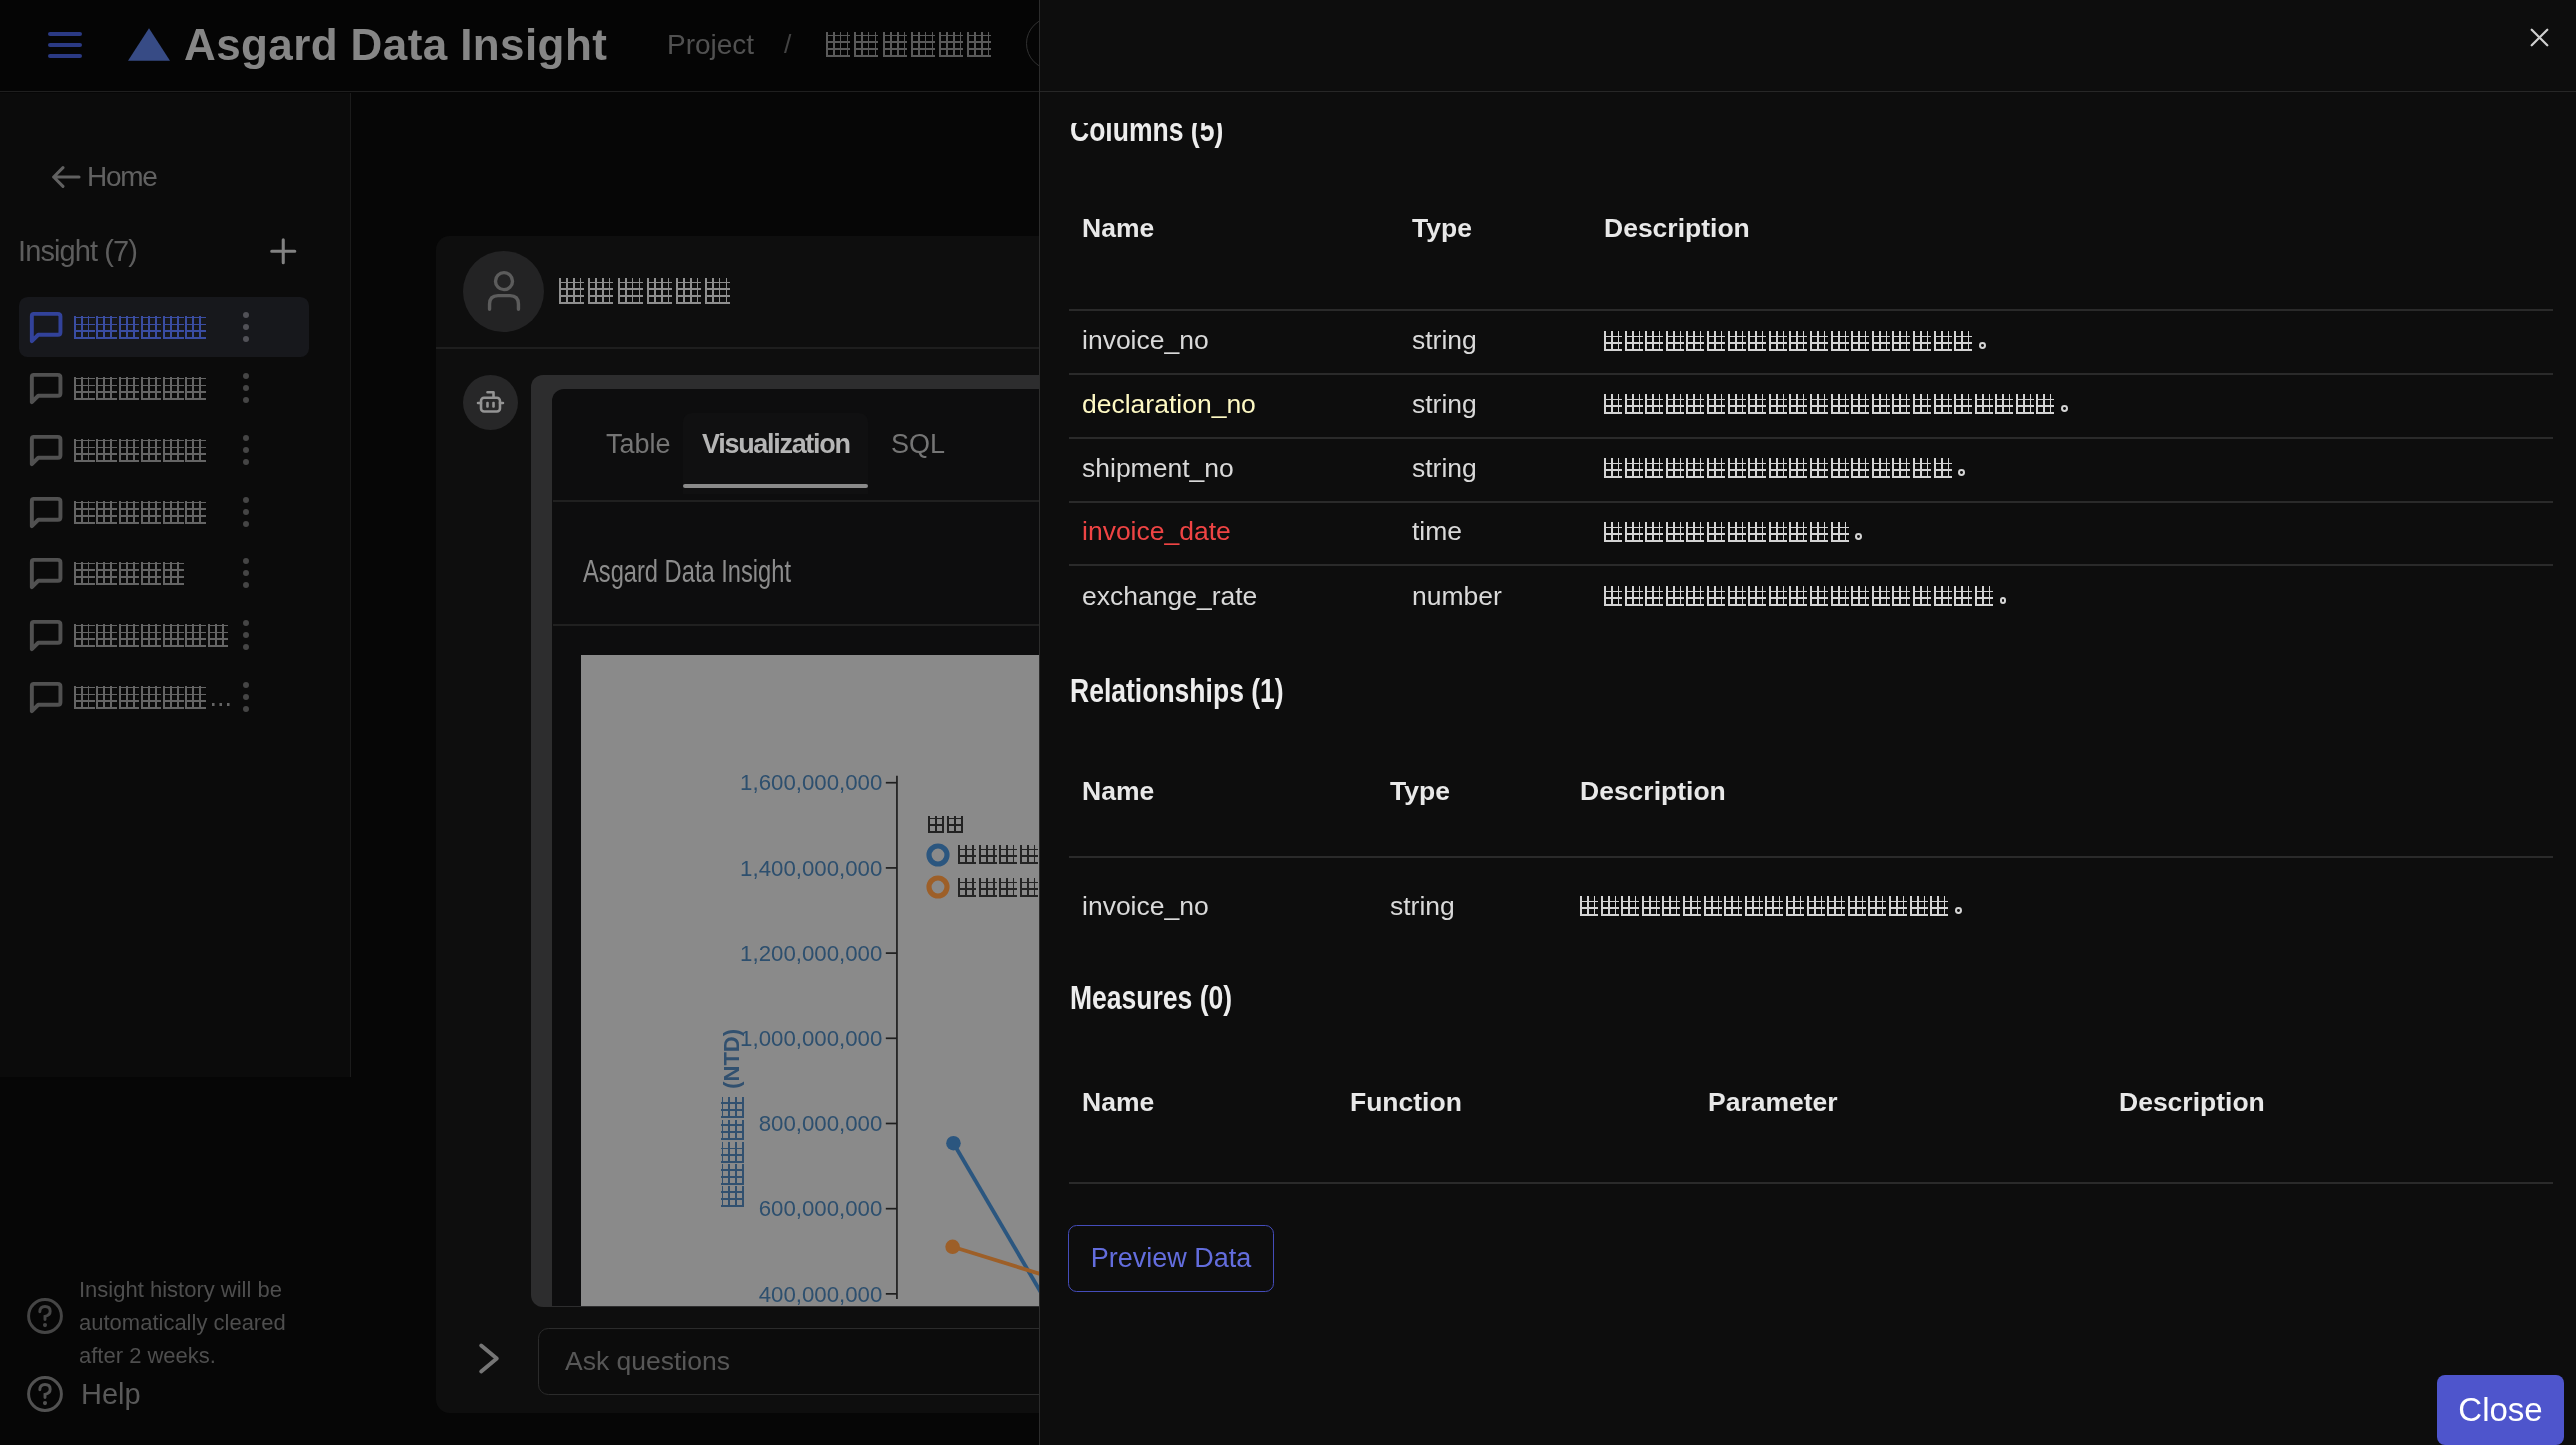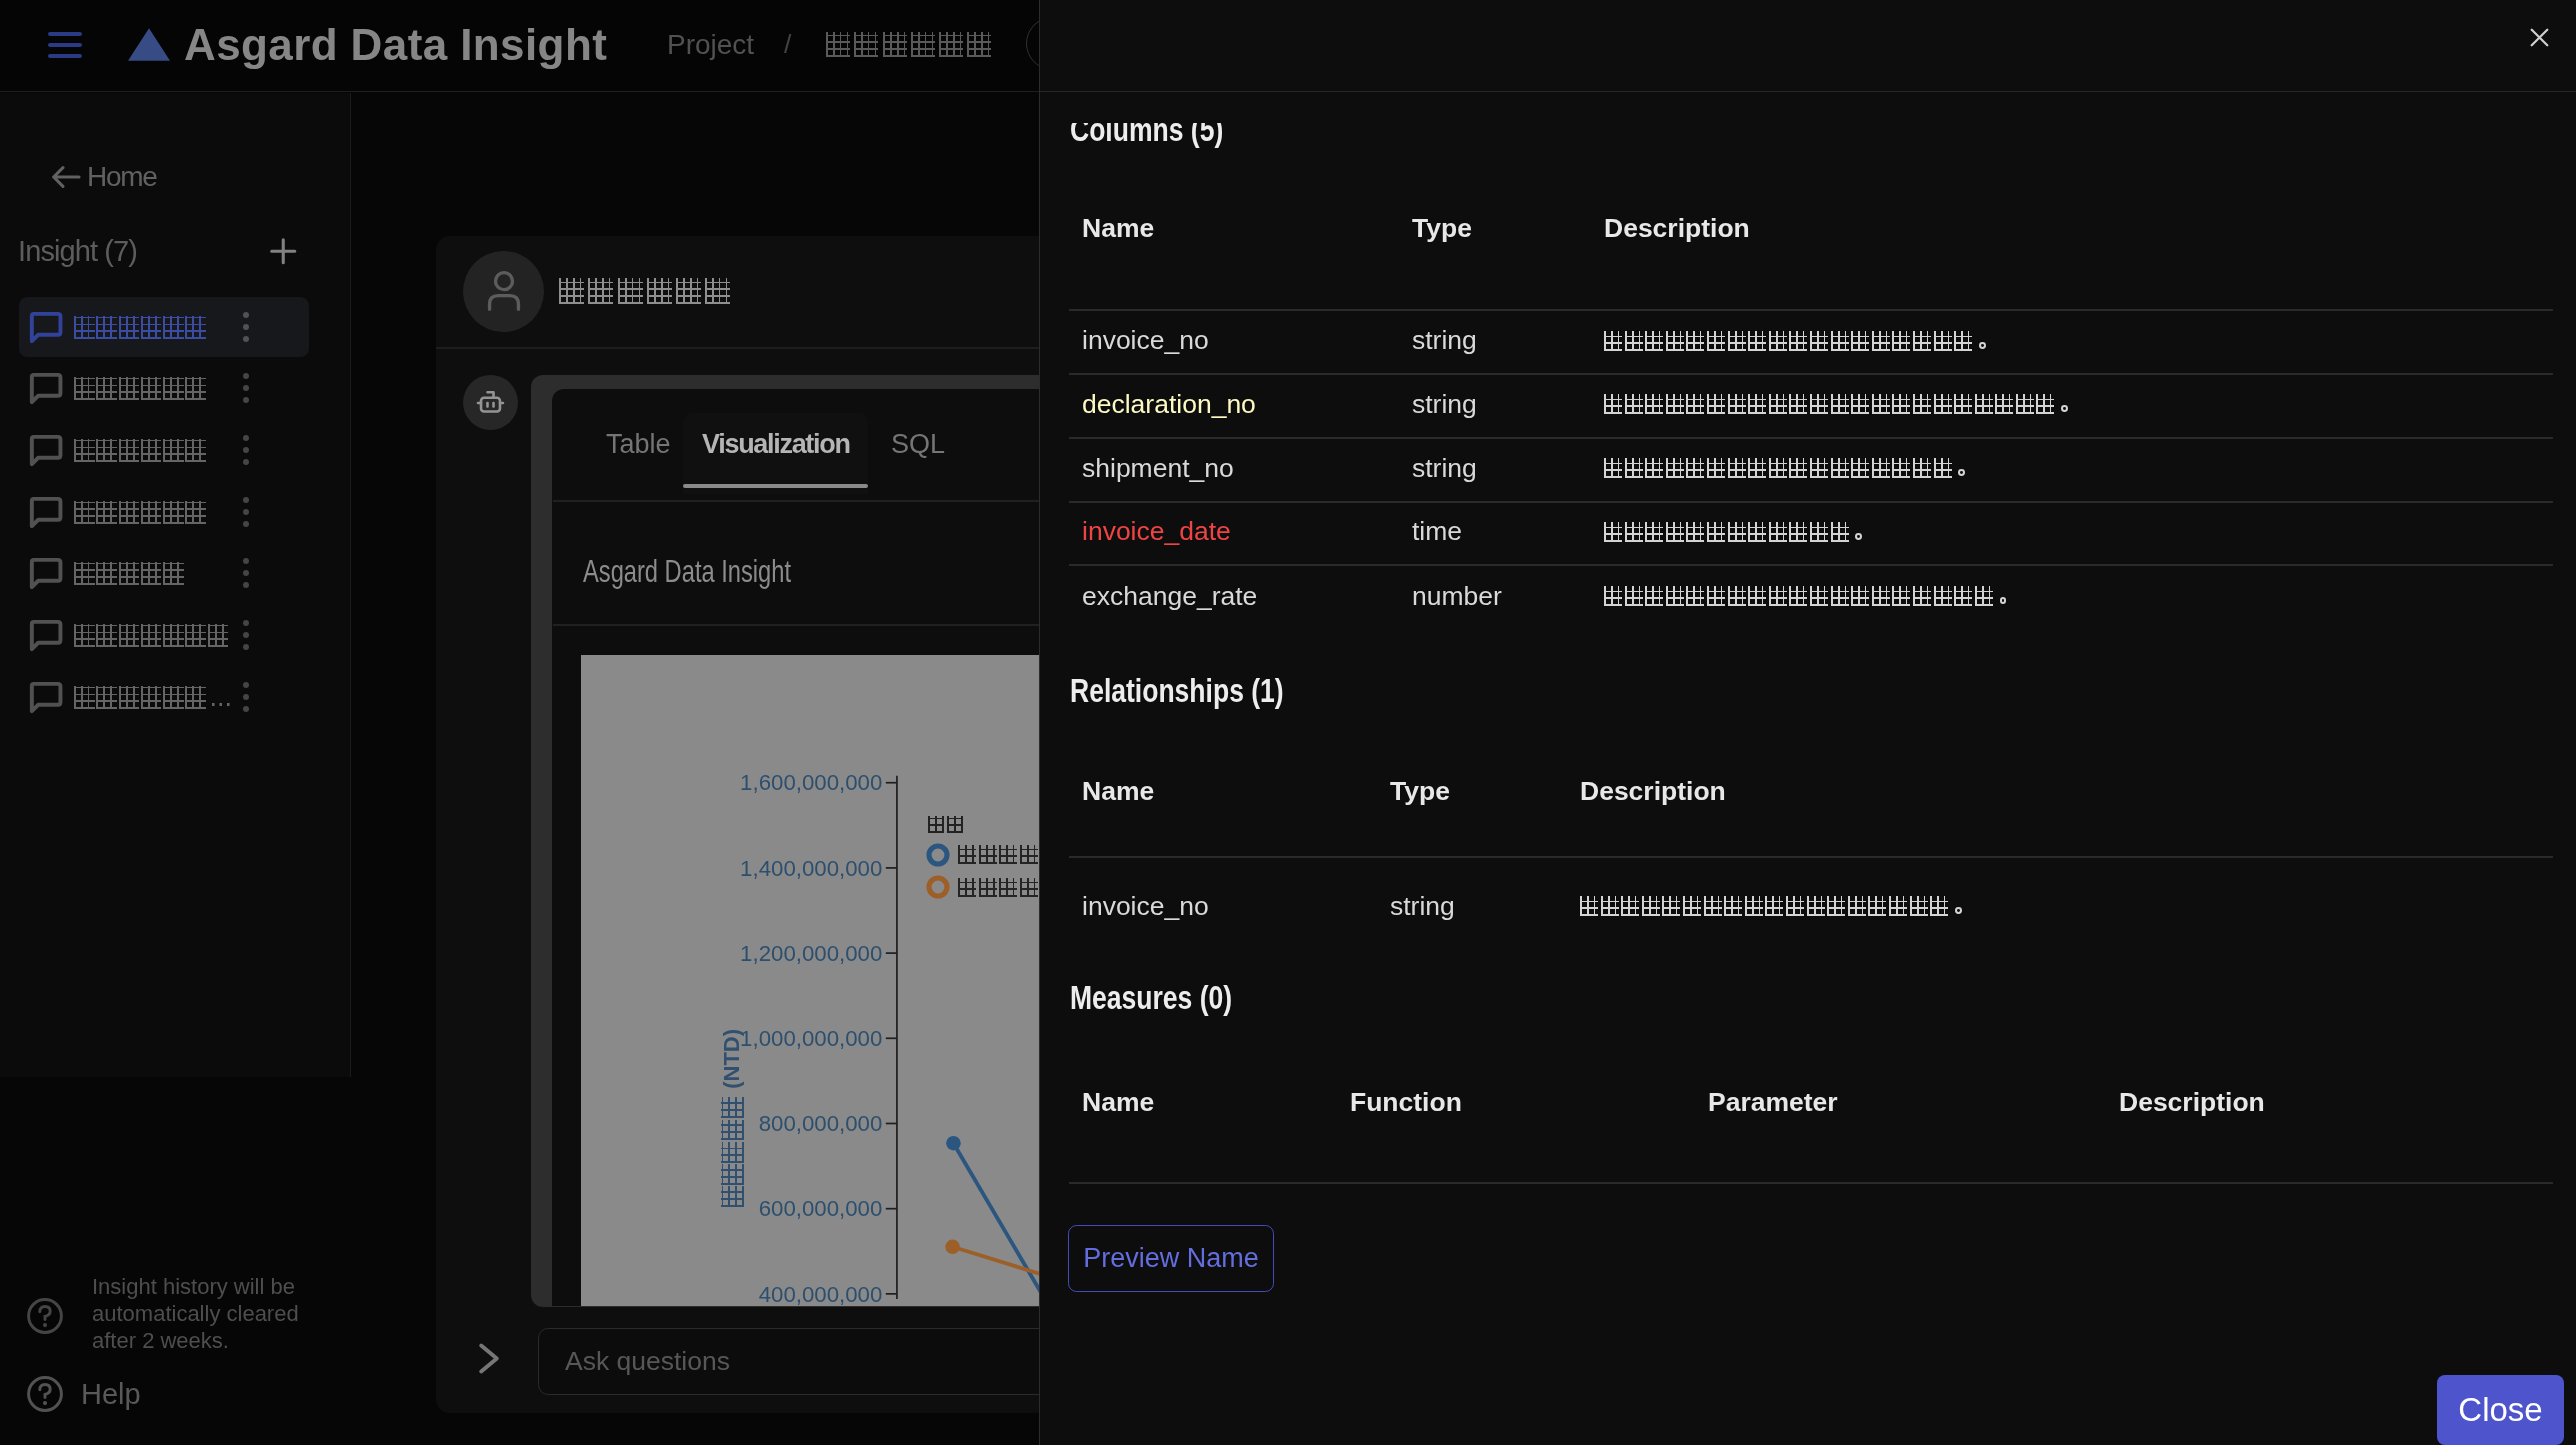--- a/index.html
+++ b/index.html
@@ -206,21 +206,21 @@
         <div class="a" style="left:0;top:15.4px;width:6px;height:6px;border-radius:50%;background:#454545"></div>
         <div class="a" style="left:0;top:27px;width:6px;height:6px;border-radius:50%;background:#454545"></div>
         <div class="a" style="left:0;top:39px;width:6px;height:6px;border-radius:50%;background:#454545"></div>
       </div>
 </div>
 <svg class="a" style="left:26px;top:1204px" width="38" height="38" viewBox="0 0 44 44">
       <circle cx="22" cy="22" r="19" stroke="#454545" stroke-width="3.4" fill="none"></circle>
       <path d="M16 17 Q16 11 22 11 Q28 11 28 16.5 Q28 21 22 22.5 L22 26" stroke="#454545" stroke-width="3.4" fill="none" stroke-linecap="round"></path>
       <circle cx="22" cy="32.5" r="2.4" fill="#454545"></circle>
     </svg>
-<div class="a" style="left:92px;top:1180px;font-size:22px;line-height:27px;color:#4e4e4e">Insight history will be<br>automatically cleared<br>after 2 weeks.</div>
+<div class="a" style="left:79px;top:1180px;font-size:22px;line-height:33px;color:#4e4e4e">Insight history will be<br>automatically cleared<br>after 2 weeks.</div>
 <svg class="a" style="left:26px;top:1282px" width="38" height="38" viewBox="0 0 44 44">
       <circle cx="22" cy="22" r="19" stroke="#525252" stroke-width="3.4" fill="none"></circle>
       <path d="M16 17 Q16 11 22 11 Q28 11 28 16.5 Q28 21 22 22.5 L22 26" stroke="#525252" stroke-width="3.4" fill="none" stroke-linecap="round"></path>
       <circle cx="22" cy="32.5" r="2.4" fill="#525252"></circle>
     </svg>
 <div class="f" style="left:81px;top:1282px;height:39px;font-size:29px;color:#595959">Help</div>
 </div>
 <div class="a" style="left:436px;top:236px;width:2126px;height:1177px;background:#0e0e0e;border-radius:13.7px">
 <div class="a" style="left:27px;top:14.6px;width:81px;height:81px;border-radius:50%;background:#232324"></div>
 <svg class="a" style="left:51px;top:34px" width="34" height="41" viewBox="0 0 40 48">
@@ -496,15 +496,15 @@
       <span class="jp"></span>
     </div>
 <div class="f" style="left:30px;top:972px;height:51px;font-size:34px;font-weight:700;color:#ededed">
       <span style="display:inline-block;transform:scaleX(.78);transform-origin:left center">Measures (0)</span>
     </div>
 <div class="f" style="left:42px;top:1081px;height:43px;font-weight:600;font-size:26.5px;color:#e8e8e8">Name</div>
 <div class="f" style="left:310px;top:1081px;height:43px;font-weight:600;font-size:26.5px;color:#e8e8e8">Function</div>
 <div class="f" style="left:668px;top:1081px;height:43px;font-weight:600;font-size:26.5px;color:#e8e8e8">Parameter</div>
 <div class="f" style="left:1079px;top:1081px;height:43px;font-weight:600;font-size:26.5px;color:#e8e8e8">Description</div>
 <div class="a" style="left:29px;top:1182px;width:1484px;height:1.7px;background:#2a2a2a"></div>
-<div class="f" style="left:28px;top:1225px;width:206px;height:67px;justify-content:center;border:1.7px solid #444cba;border-radius:8.6px;font-size:27px;color:#636ddd">Preview Name</div>
+<div class="f" style="left:28px;top:1225px;width:206px;height:67px;justify-content:center;border:1.7px solid #444cba;border-radius:8.6px;font-size:27px;color:#636ddd">Preview Data</div>
 <div class="f" style="left:1397px;top:1375px;width:127px;height:70px;justify-content:center;background:#4e55cc;border-radius:8px;font-size:33px;color:#fff">Close</div>
 </div>
 
 </body></html>

